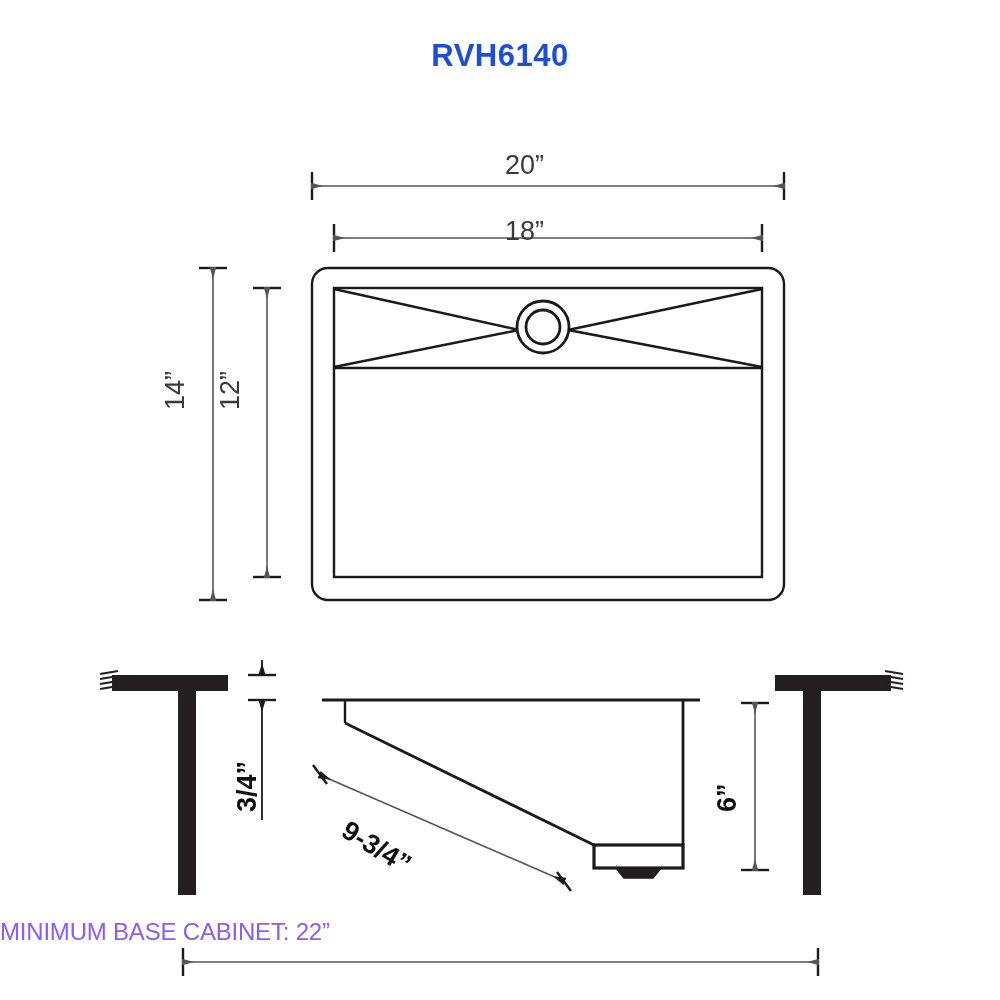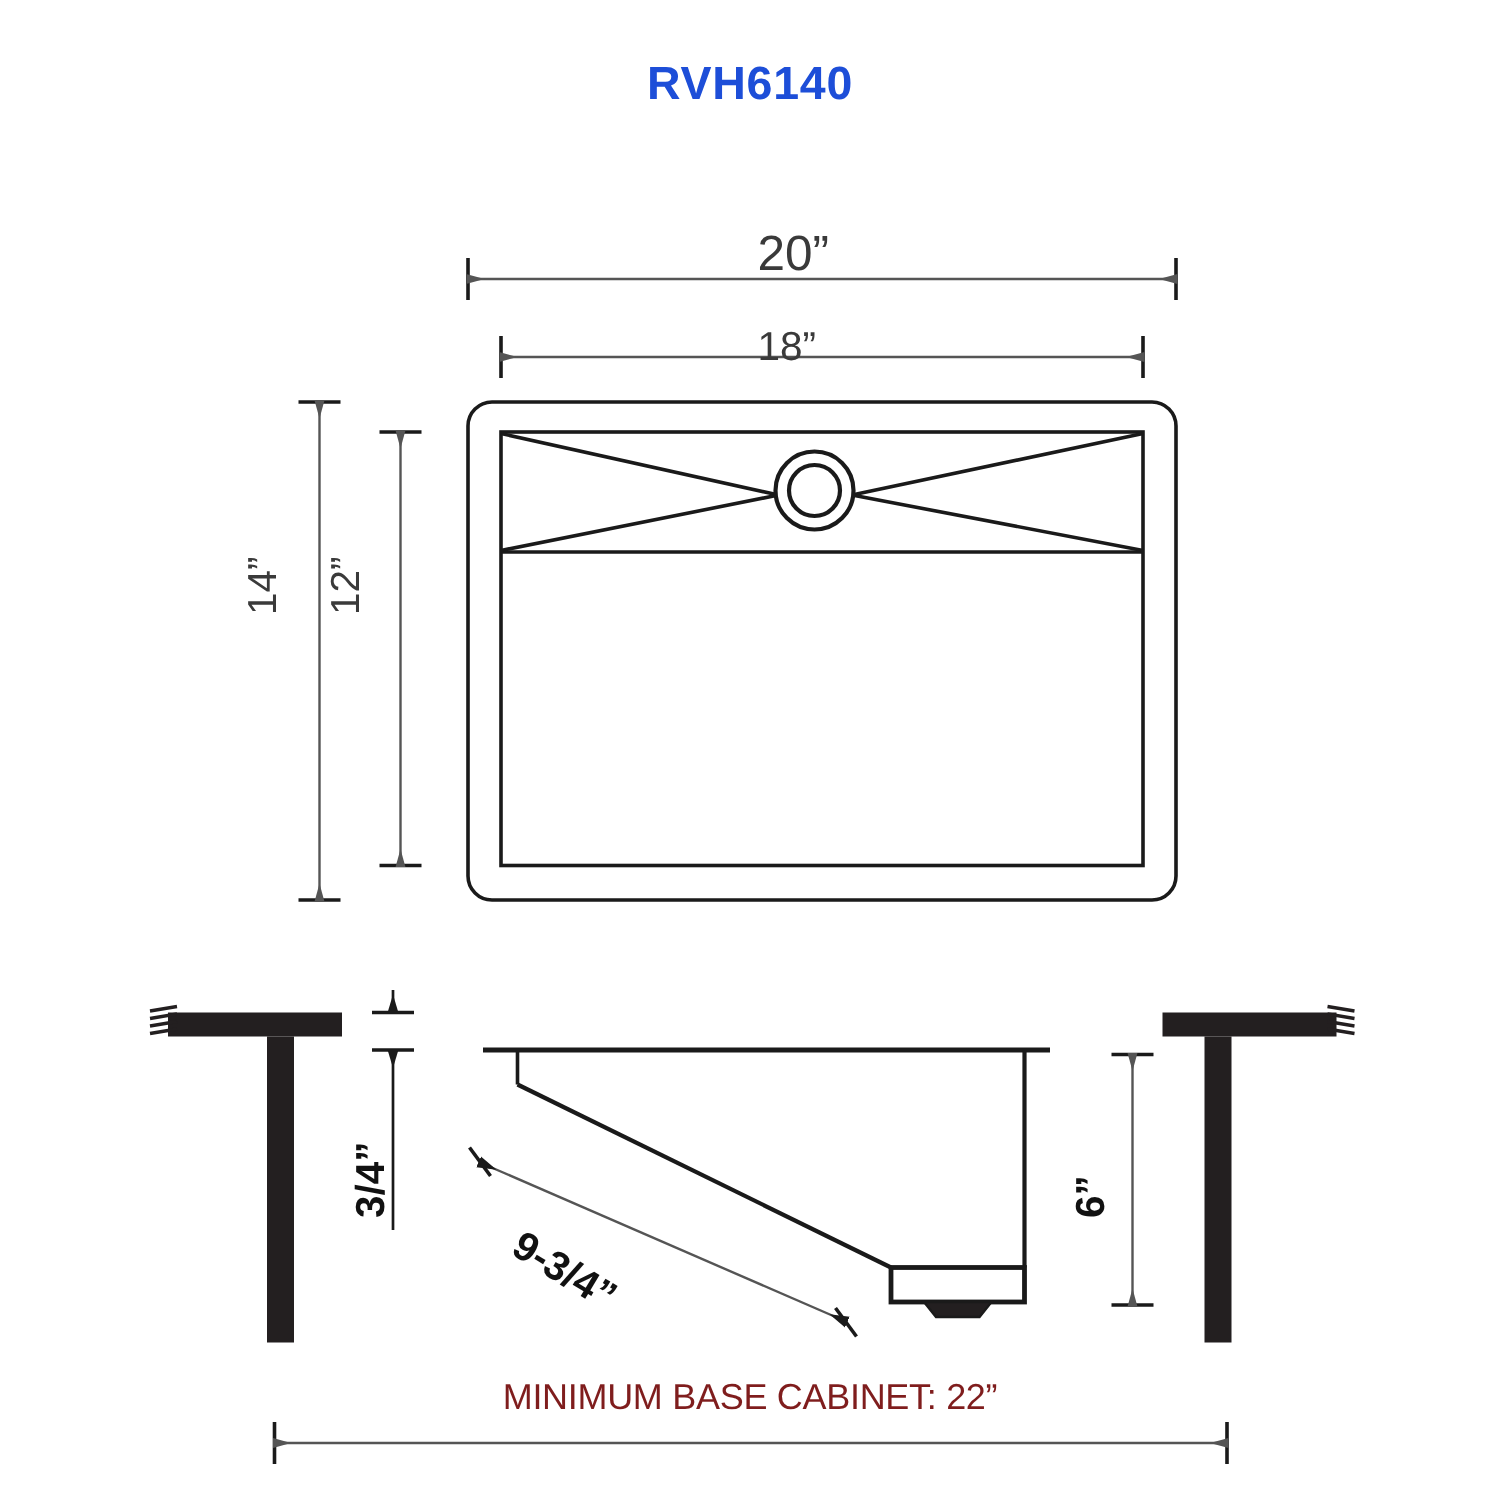--- a/index.html
+++ b/index.html
@@ -36,34 +36,34 @@
     font-size: 31px;
     font-weight: bold;
     color: #1d4ed8;
     letter-spacing: 0.5px;
   }
   .caption-text {
     position: absolute;
     left: 0;
     top: 918px;
     width: 1000px;
-    text-align: center;
+    text-align: left;
     font-family: "Liberation Sans", sans-serif;
     font-size: 24px;
     font-weight: normal;
-    color: #7f1d1d;
+    color: #8b5cf6;
     letter-spacing: -0.2px;
   }
   .dim-label {
     position: absolute;
     font-family: "Liberation Sans", sans-serif;
     color: #3a3a3a;
     white-space: nowrap;
   }
-  .dim-20 { left: 505px; top: 150px; font-size: 33px; text-align: right; }
+  .dim-20 { left: 505px; top: 150px; font-size: 27px; text-align: right; }
   .dim-18 { left: 505px; top: 216px; font-size: 27px; }
   .dim-14 {
     left: 160px; top: 410px; font-size: 27px;
     transform: rotate(-90deg);
     transform-origin: left top;
   }
   .dim-12 {
     left: 215px; top: 410px; font-size: 27px;
     transform: rotate(-90deg);
     transform-origin: left top;

